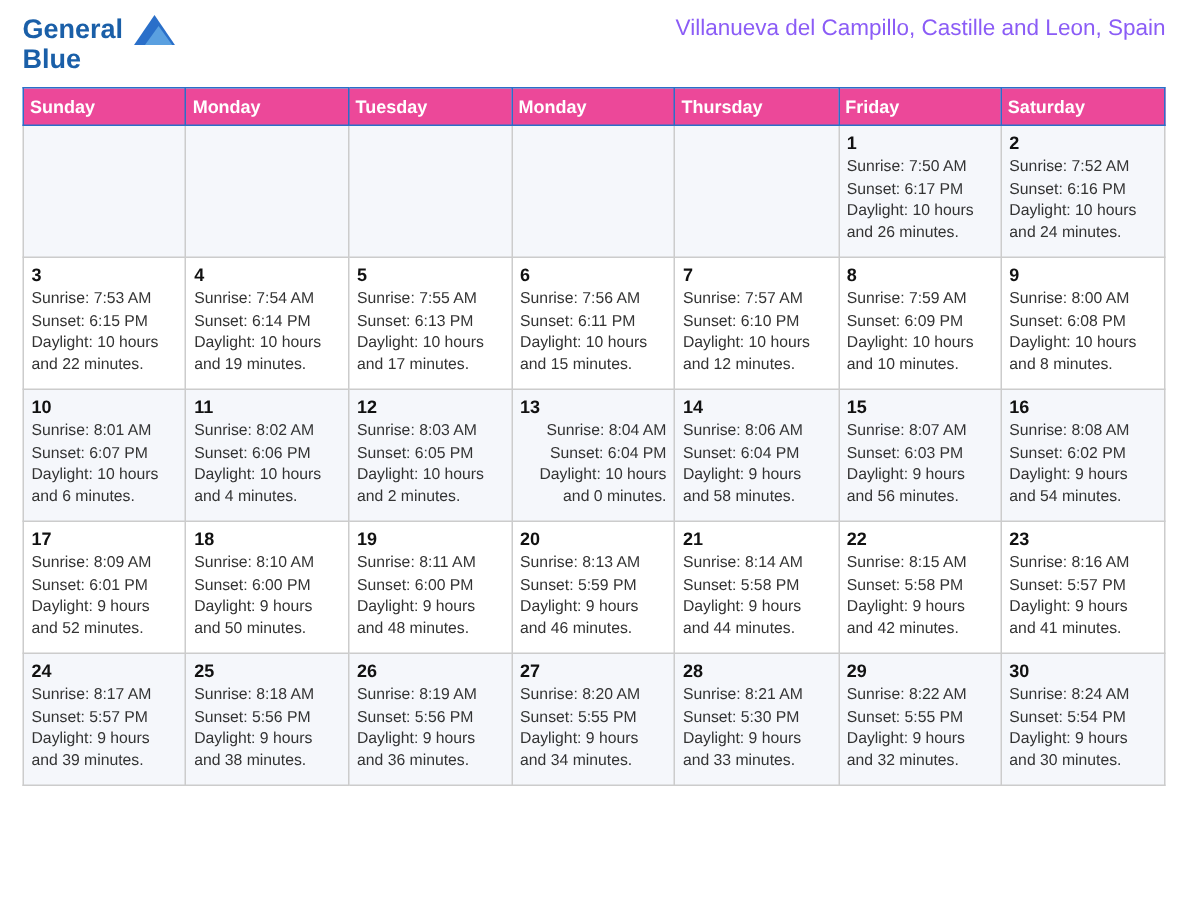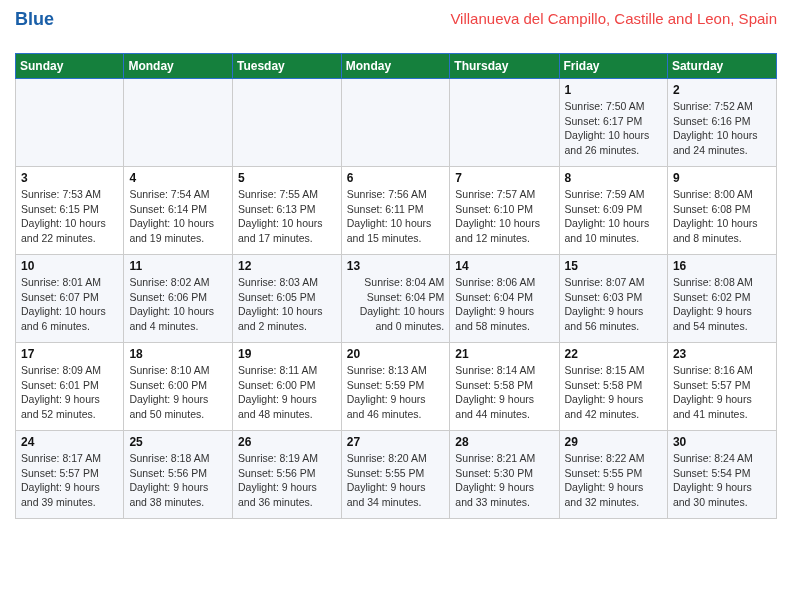--- a/index.html
+++ b/index.html
@@ -30,30 +30,30 @@
       text-align: right;
       margin-bottom: 2px;
     }
     .month-title {
       font-size: 36px;
       font-weight: bold;
       color: #222;
     }
     .subtitle {
       font-size: 15px;
-      color: #ef4444;
+      color: #8b5cf6;
       margin-bottom: 20px;
     }
     .calendar {
       width: 100%;
       border-collapse: collapse;
       font-size: 11px;
     }
     .calendar thead tr th {
-      background: #15803d;
+      background: #ec4899;
       color: #fff;
       padding: 5px 4px;
       text-align: left;
       font-size: 12px;
       font-weight: bold;
       border: 1px solid #2a6fc9;
     }
     .calendar tbody tr td {
       border: 1px solid #ccc;
       vertical-align: top;
@@ -86,20 +86,27 @@
       align-items: flex-start;
       margin-bottom: 4px;
     }
   </style>
 </head>
 <body>
 
 <div class="top-row">
   <div class="header-logo">
     <div>
+      <div class="logo-text">
+        General
+        <svg class="logo-icon" viewBox="0 0 30 22" fill="none" xmlns="http://www.w3.org/2000/svg" style="display:inline-block;vertical-align:middle;margin-left:2px;">
+          <polygon points="0,22 15,0 30,22" fill="#2a6fc9"></polygon>
+          <polygon points="8,22 18,8 28,22" fill="#5aa0e0"></polygon>
+        </svg>
+      </div>
       <div class="logo-text">Blue</div>
     </div>
   </div>
   <div class="title-section">
     <div class="subtitle">Villanueva del Campillo, Castille and Leon, Spain</div>
   </div>
 </div>
 
 <table class="calendar">
   <thead>

